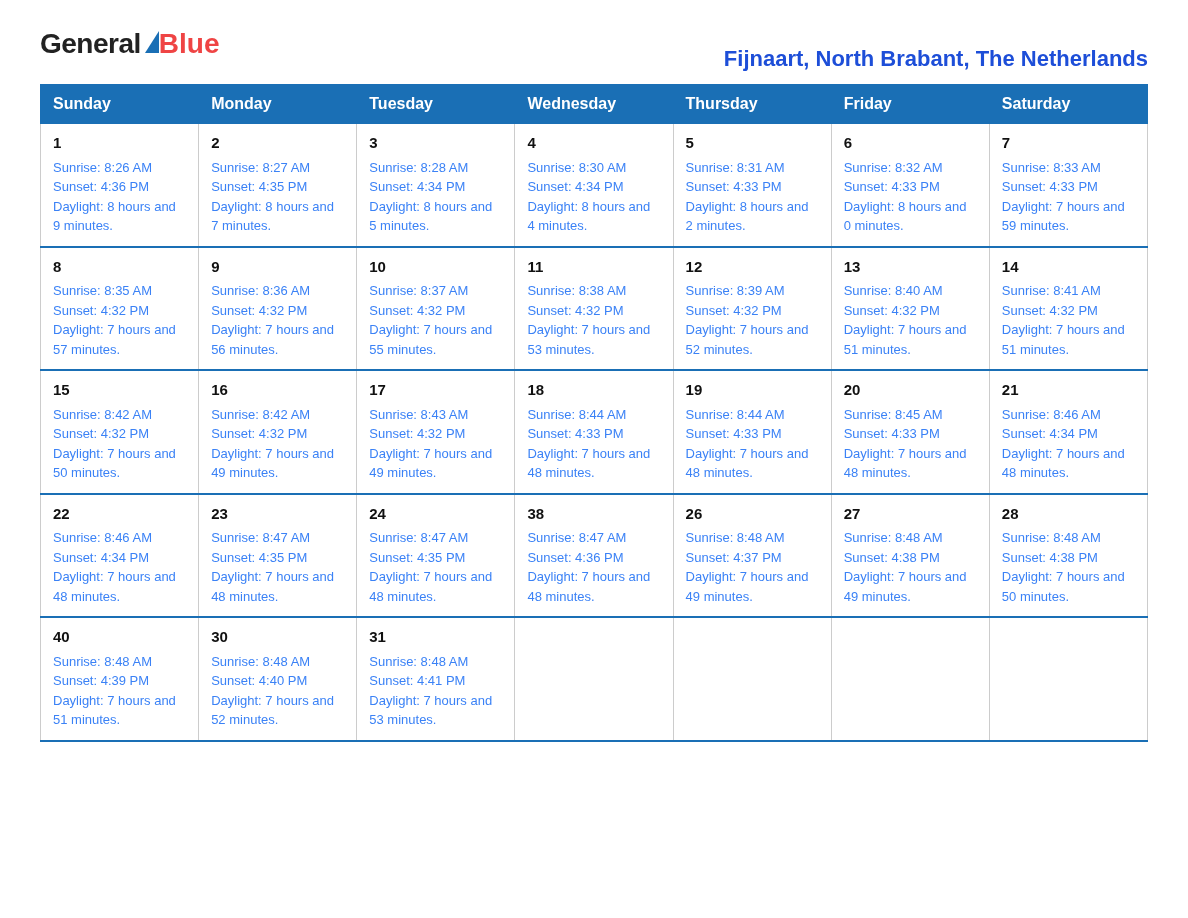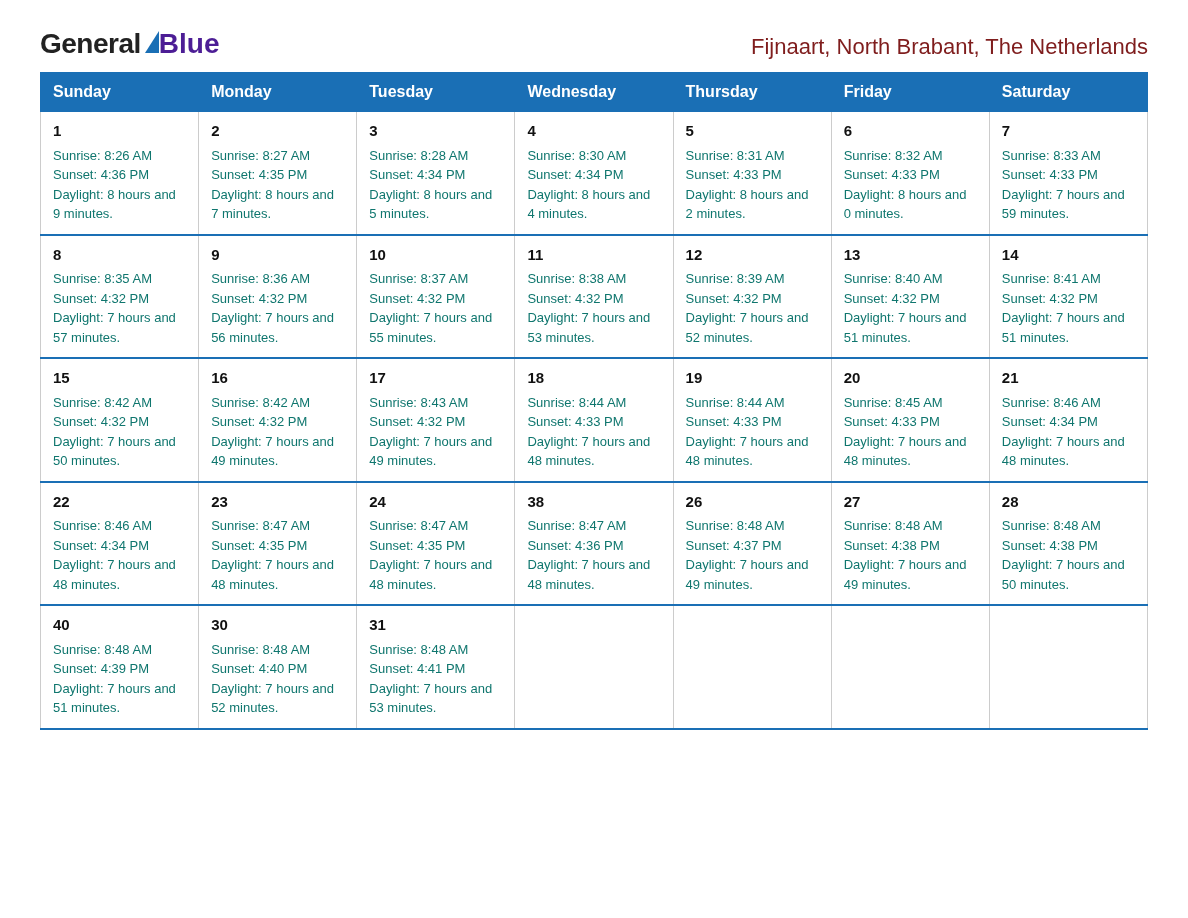--- a/index.html
+++ b/index.html
@@ -24,21 +24,21 @@
     .logo-general {
       font-size: 28px;
       font-weight: bold;
       color: #222;
       letter-spacing: -0.5px;
       line-height: 1;
     }
     .logo-blue {
       font-size: 28px;
       font-weight: bold;
-      color: #4c1d95;
+      color: #ef4444;
       line-height: 1;
       display: flex;
       align-items: center;
       gap: 4px;
     }
     .logo-triangle {
       width: 0;
       height: 0;
       border-left: 14px solid transparent;
       border-bottom: 22px solid #1a6fb5;
@@ -51,23 +51,23 @@
       text-align: right;
     }
     .month-title {
       font-size: 52px;
       font-weight: 300;
       color: #111;
       line-height: 1.1;
     }
     .location-title {
       font-size: 22px;
-      font-weight: normal;
-      color: #7f1d1d;
-      margin-top: 4px;
+      font-weight: bold;
+      color: #1d4ed8;
+      margin-top: 16px;
     }
     .calendar {
       width: 100%;
       border-collapse: collapse;
       margin-top: 12px;
     }
     .calendar thead th {
       background: #1a6fb5;
       color: #fff;
       font-size: 16px;
@@ -91,21 +91,21 @@
     }
     .day-number {
       font-size: 15px;
       font-weight: bold;
       color: #111;
       margin-bottom: 3px;
       display: block;
     }
     .day-info {
       font-size: 13px;
-      color: #0f766e;
+      color: #3b82f6;
     }
     .empty-cell {
       background: #fff;
     }
   </style>
 </head>
 <body>
 
 <div class="header-top">
   <div class="logo">

